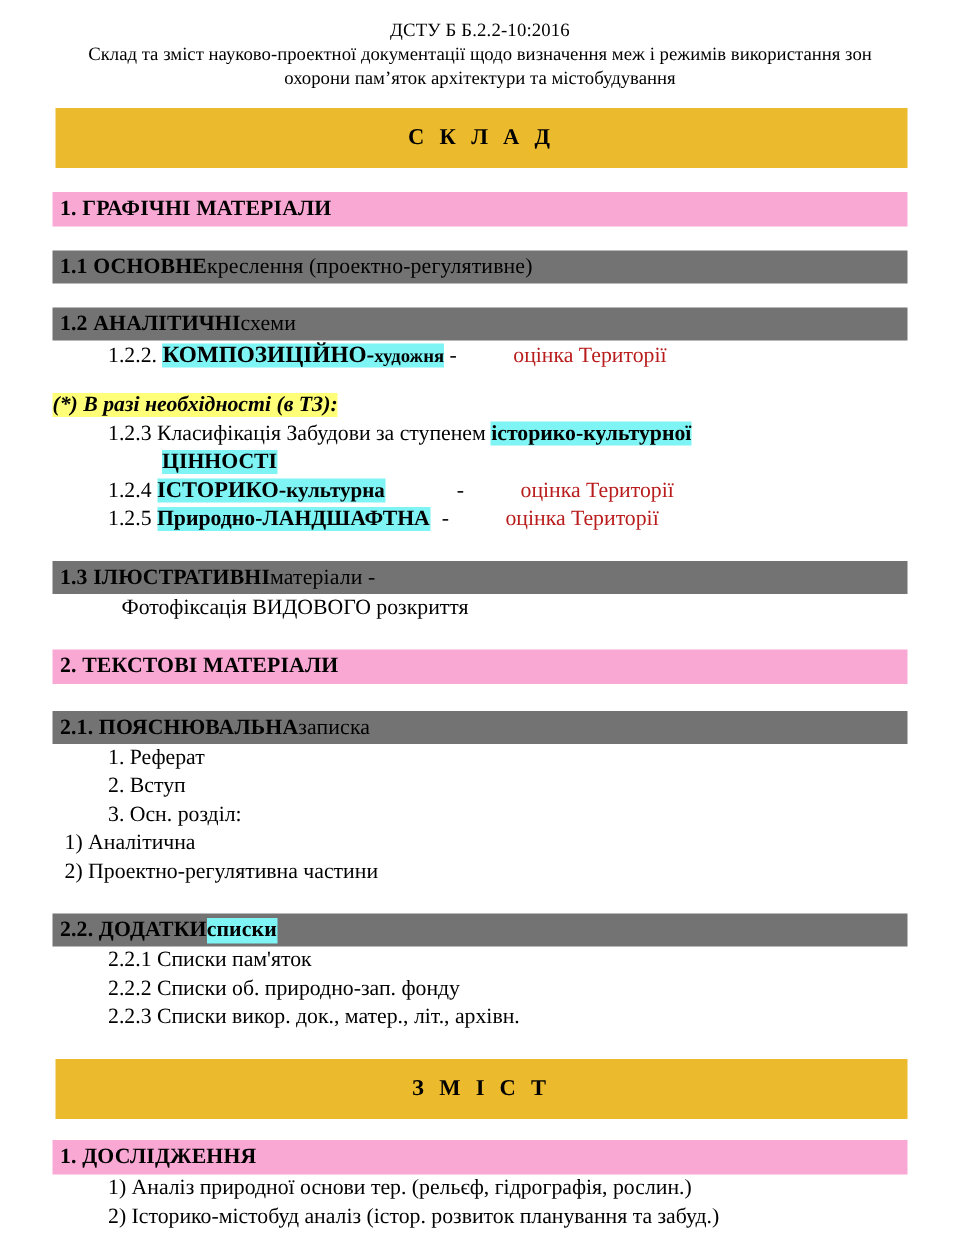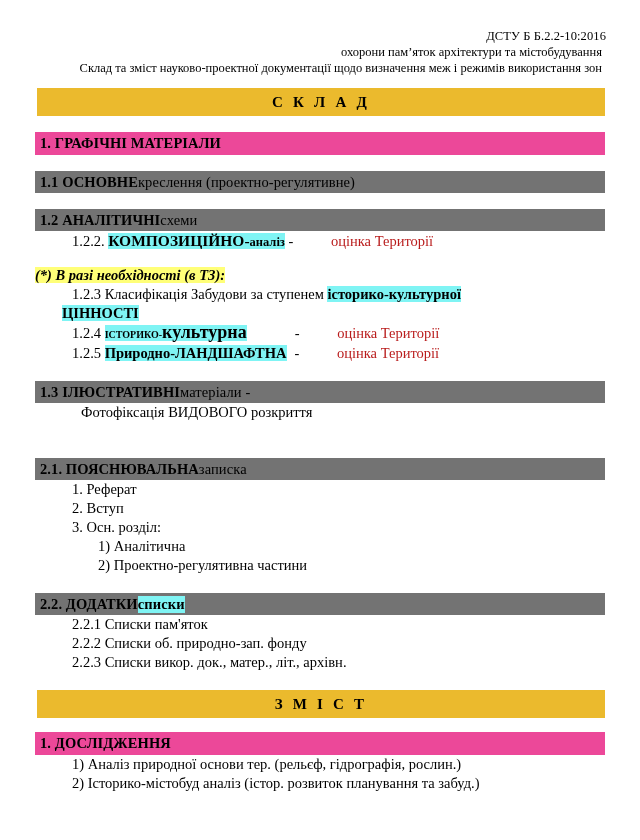--- a/index.html
+++ b/index.html
@@ -17,99 +17,99 @@
   }
   .page {
     width: 640px;
     height: 840px;
     position: relative;
     background: #ffffff;
   }
 
   
   .doc-header {
-    padding: 28px 34px 0 34px;
-    text-align: right;
+    padding: 12px 34px 0 34px;
+    text-align: center;
   }
   .doc-code {
     font-size: 12.5px;
     line-height: 16px;
     letter-spacing: .1px;
   }
   .doc-title {
     font-size: 12.5px;
     line-height: 16px;
     padding: 0 4px;
   }
 
   
   .banner {
     margin: 0 35px 0 37px;
-    height: 28px;
+    height: 40px;
     display: flex;
     align-items: center;
     justify-content: center;
     font-weight: bold;
     font-size: 15px;
     letter-spacing: 3.2px;
   }
   .banner.gold { background: #ebba2d; }
 
   .section-bar {
     margin: 0 35px 0 35px;
     height: 23px;
     display: flex;
     align-items: center;
     padding-left: 5px;
     font-weight: bold;
     font-size: 14.5px;
     letter-spacing: .1px;
   }
-  .section-bar.green { background: #ec4899; }
+  .section-bar.green { background: #f9a8d4; }
 
   .sub-bar {
     margin: 0 35px 0 35px;
     min-height: 22px;
     display: flex;
     align-items: center;
     padding-left: 5px;
     background: #737373;
     font-size: 14.5px;
     letter-spacing: .1px;
   }
 
   
   .line {
     font-size: 14.5px;
     line-height: 19px;
     padding-left: 72px;
     white-space: nowrap;
   }
-  .line.ind2 { padding-left: 98px; }
-  .line.ind-hl { padding-left: 62px; }
+  .line.ind2 { padding-left: 43px; }
+  .line.ind-hl { padding-left: 108px; }
 
   .lead { margin: 0 35px; font-size: 14.5px; line-height: 19px; }
   .hl-cyan   { background: #7ff4f4; }
   .hl-yellow { background: #ffff78; }
   .red       { color: #b91c1c; margin-left: 34px; }
   .bi        { font-weight: bold; font-style: italic; }
   .spacer-12 { height: 12px; }
   .spacer-14 { height: 14px; }
   .spacer-16 { height: 16px; }
   .spacer-18 { height: 18px; }
 </style>
 </head>
 <body>
 
 <div class="page">
 
   <div class="doc-header">
     <div class="doc-code">ДСТУ Б Б.2.2-10:2016</div>
+    <div class="doc-title">Склад та зміст науково-проектної документації щодо визначення меж і режимів використання зон</div>
     <div class="doc-title">охорони памʼяток архітектури та містобудування</div>
-    <div class="doc-title">Склад та зміст науково-проектної документації щодо визначення меж і режимів використання зон</div>
   </div>
 
   <div class="spacer-12"></div>
 
   <div class="banner gold">С К Л А Д</div>
 
   <div class="spacer-16"></div>
 
   <div class="section-bar green">1. ГРАФІЧНІ МАТЕРІАЛИ</div>
 
@@ -122,54 +122,55 @@
 
   <div class="spacer-16"></div>
 
   <div class="sub-bar">
     <b>1.2 АНАЛІТИЧНІ</b>
       <span> схеми</span>
   </div>
 
 
   <div class="line">
-    <span>1.2.2. </span><span class="hl-cyan"><b style="font-size:15.5px">КОМПОЗИЦІЙНО-</b><b style="font-size:12.5px">аналіз</b></span><span> - </span><span class="red">оцінка Території</span>
+    <span>1.2.2. </span><span class="hl-cyan"><b style="font-size:15.5px">КОМПОЗИЦІЙНО-</b><b style="font-size:12.5px">художня</b></span><span> - </span><span class="red">оцінка Території</span>
   </div>
 
   <div class="spacer-14"></div>
 
   <div class="lead">
     <span class="hl-yellow bi" style="font-size:14.5px">(*) В разі необхідності (в ТЗ):</span>
   </div>
 
   <div class="line">
     <span>1.2.3 </span><span>Класифікація Забудови за ступенем </span><b class="hl-cyan">історико-культурної</b>
   </div>
   <div class="line ind-hl">
     <b class="hl-cyan">ЦІННОСТІ</b>
   </div>
 
   <div class="line">
-    <span>1.2.4 </span><span class="hl-cyan"><b style="font-size:10px">ІСТОРИКО-</b><b style="font-size:18px">культурна</b></span><span style="display:inline-block;width:48px"></span><span>- </span><span class="red">оцінка Території</span>
+    <span>1.2.4 </span><span class="hl-cyan"><b style="font-size:15px">ІСТОРИКО-</b><b style="font-size:14px">культурна</b></span><span style="display:inline-block;width:48px"></span><span>- </span><span class="red">оцінка Території</span>
   </div>
 
   <div class="line">
     <span>1.2.5 </span><b class="hl-cyan" style="font-size:14.5px">Природно-ЛАНДШАФТНА</b><span style="display:inline-block;width:8px"></span><span>- </span><span class="red">оцінка Території</span>
   </div>
 
   <div class="spacer-18"></div>
 
   <div class="sub-bar">
     <b>1.3 ІЛЮСТРАТИВНІ</b>
       <span> матеріали -</span>
   </div>
   <div class="line" style="padding-left:81px">Фотофіксація ВИДОВОГО розкриття</div>
 
   <div class="spacer-18"></div>
 
+  <div class="section-bar green">2. ТЕКСТОВІ МАТЕРІАЛИ</div>
 
   <div class="spacer-18"></div>
 
   <div class="sub-bar">
     <b>2.1. ПОЯСНЮВАЛЬНА</b>
       <span> записка</span>
   </div>
   <div class="line">1. Реферат</div>
   <div class="line">2. Вступ</div>
   <div class="line">3. Осн. розділ:</div>

